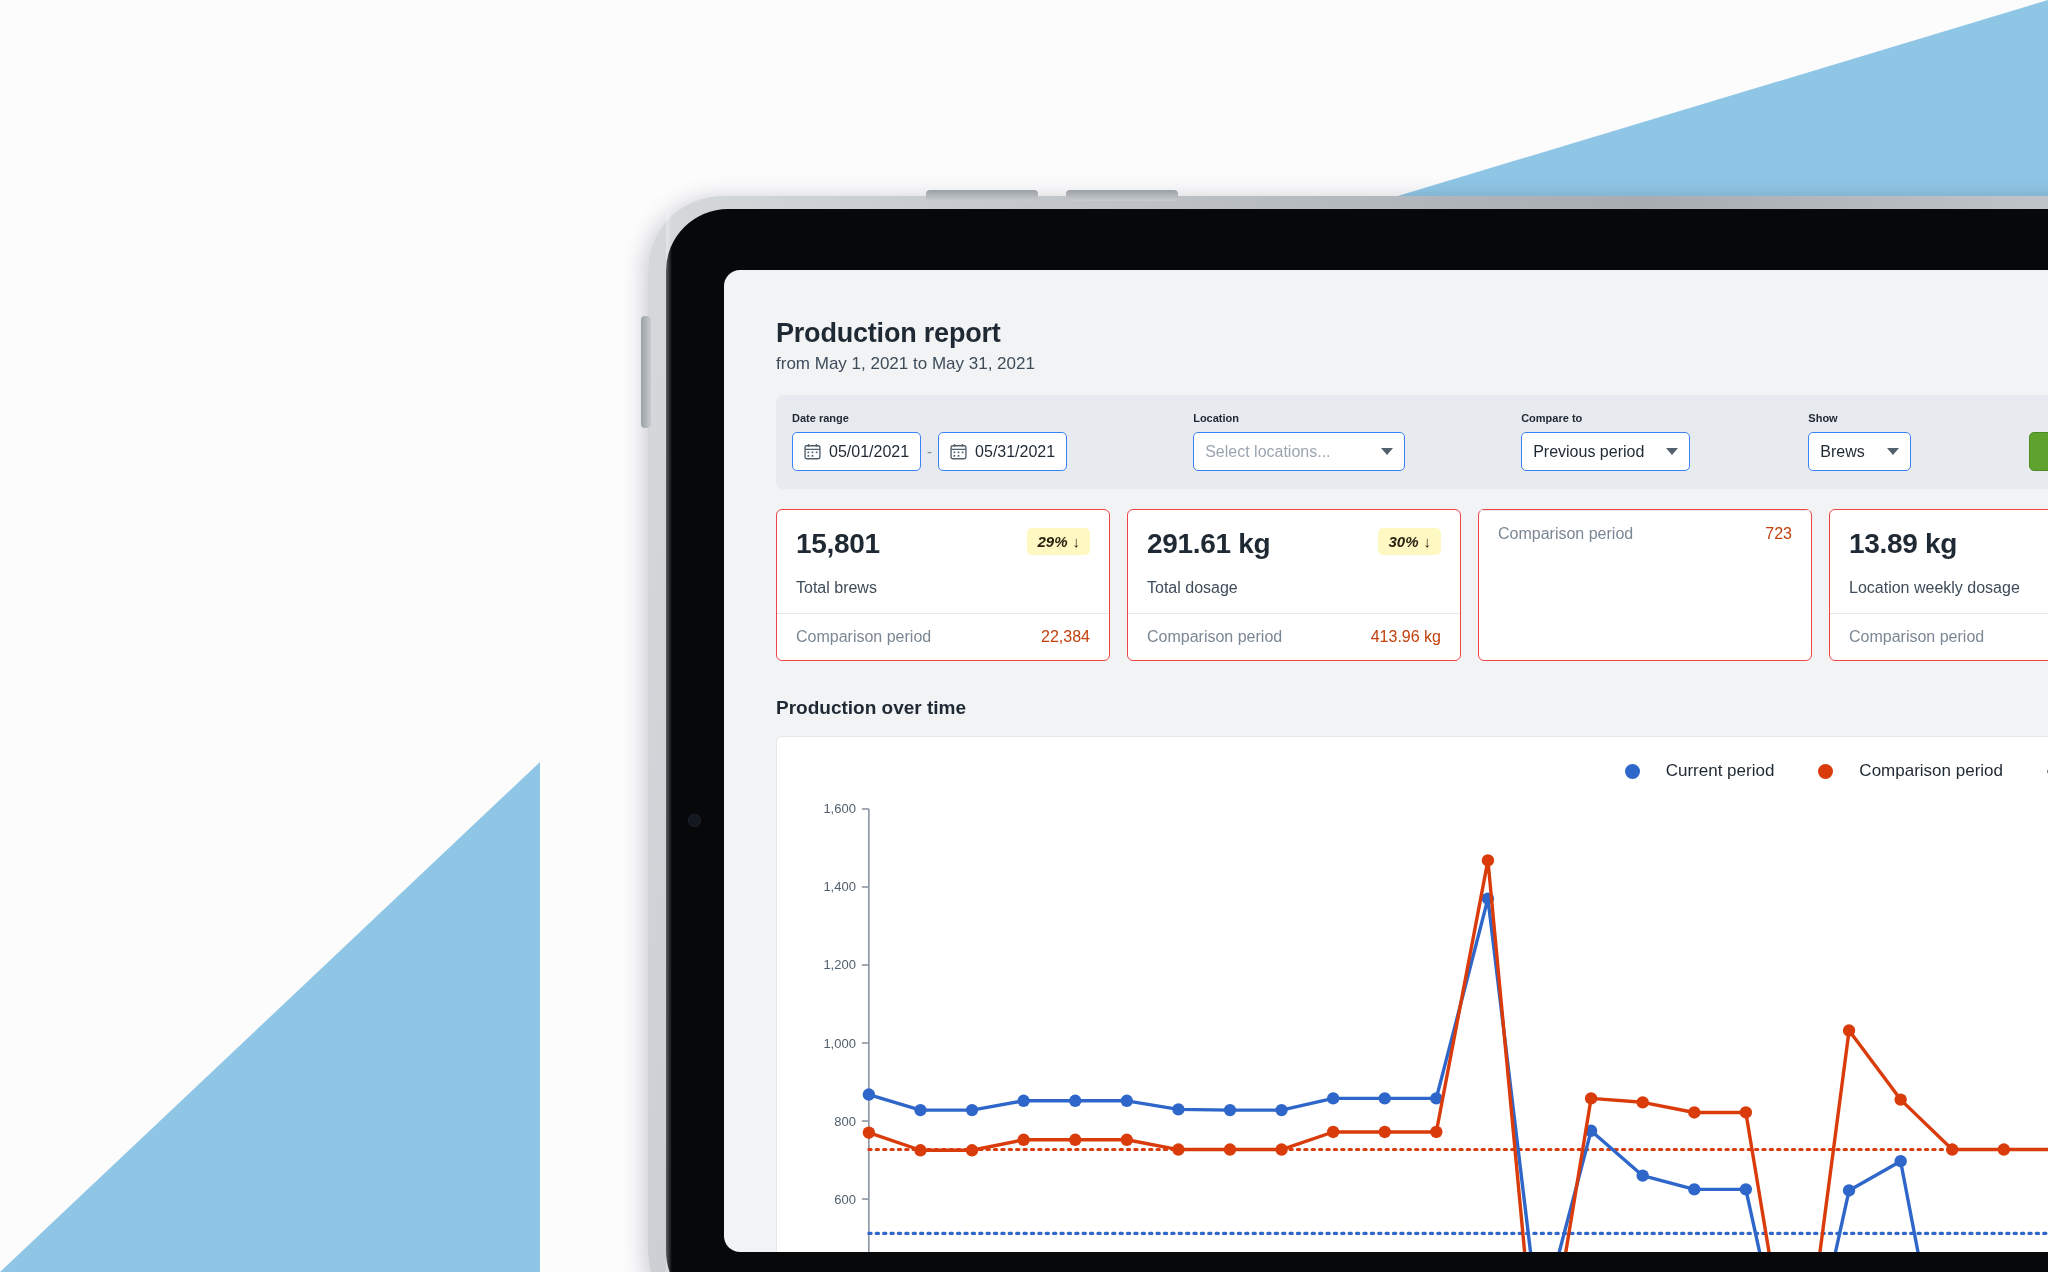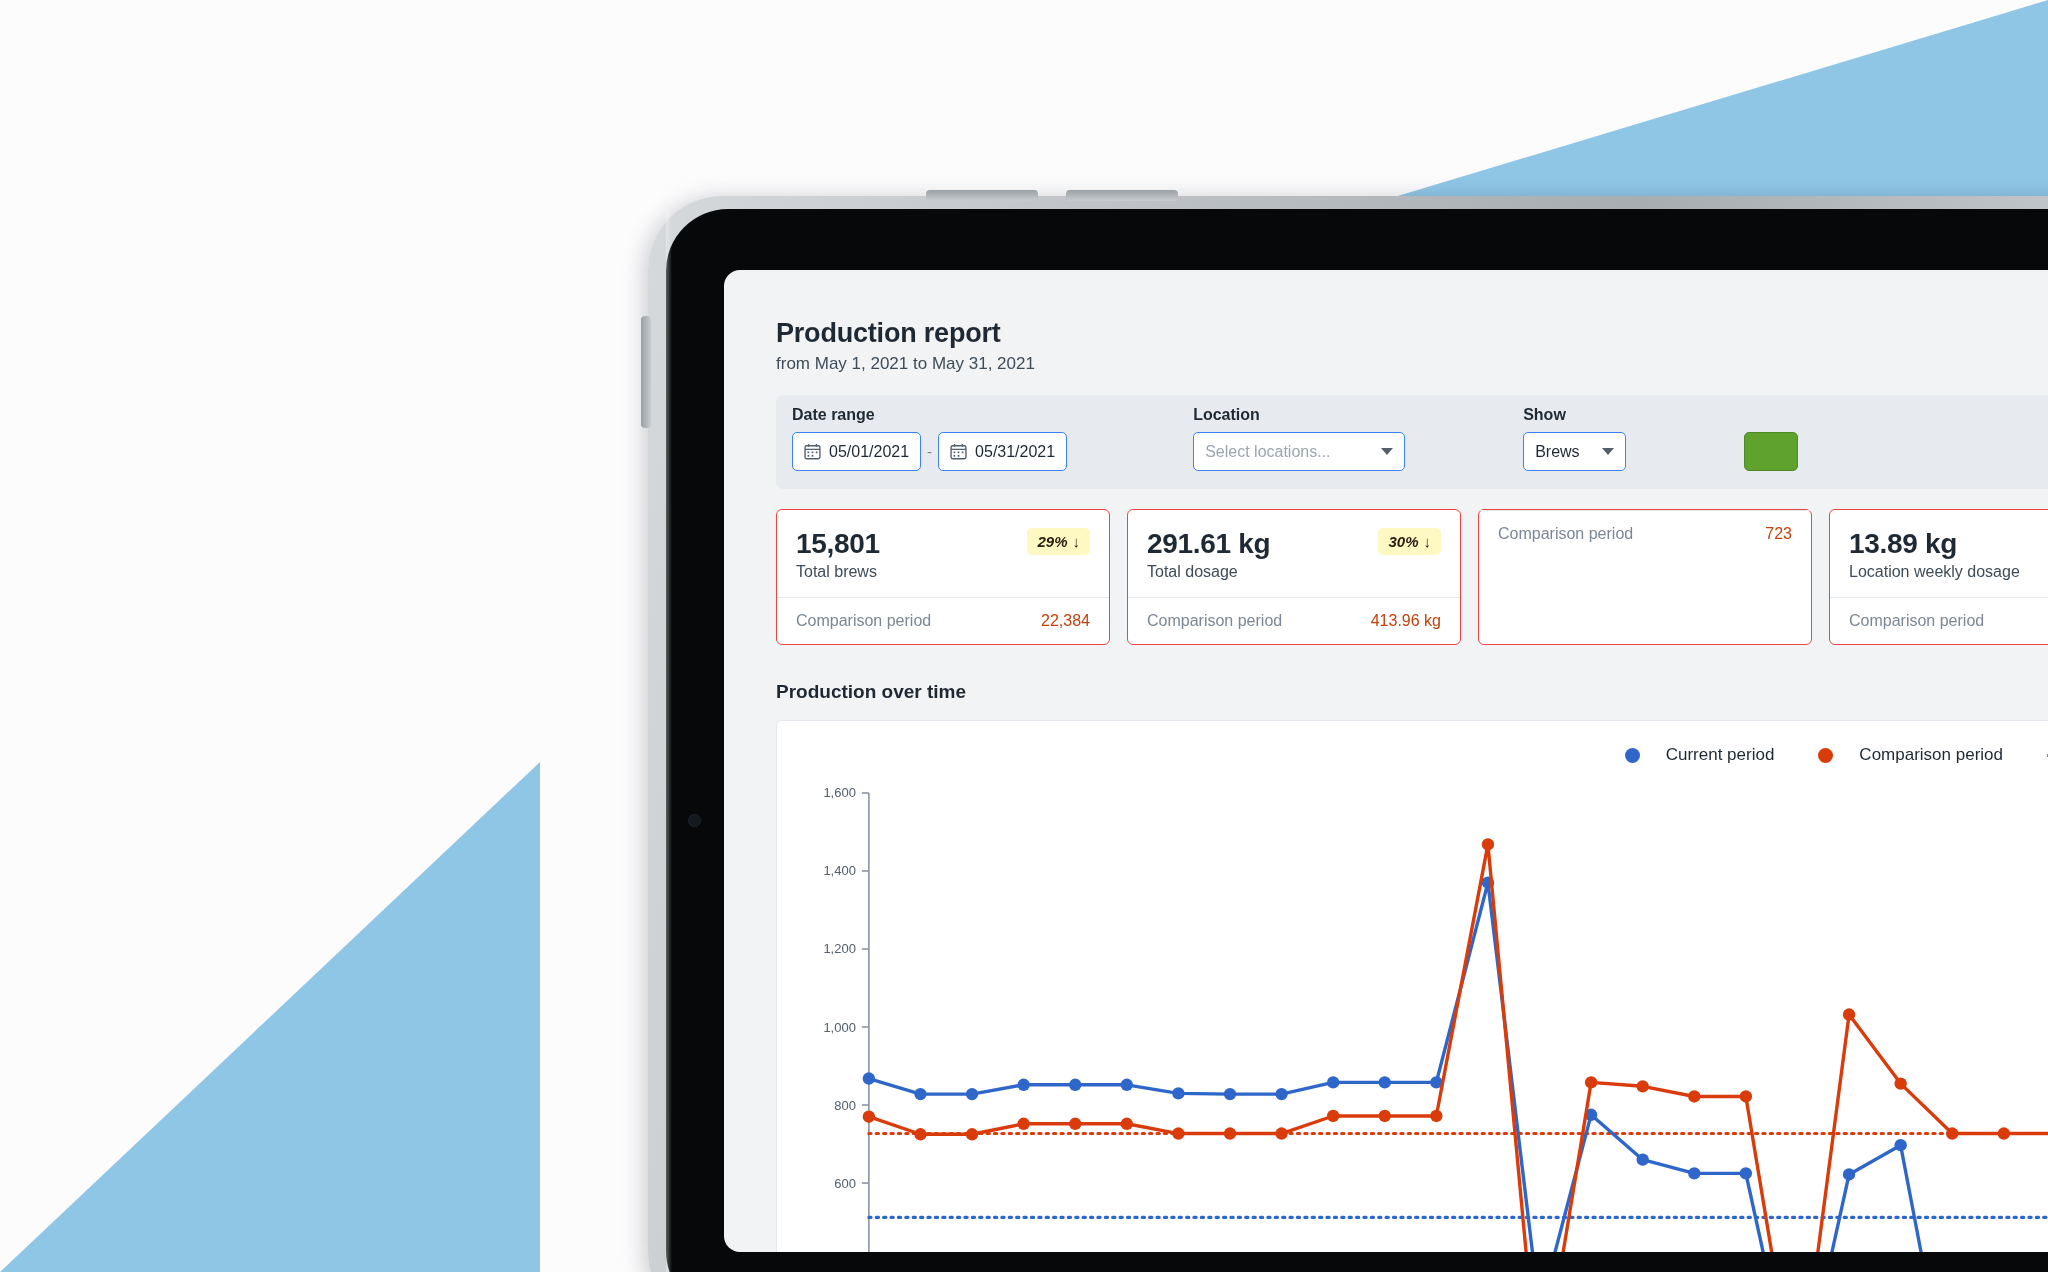--- a/index.html
+++ b/index.html
@@ -97,21 +97,21 @@
   #filter-bar {
     margin-top: 21px; margin-right: 0;
     background: #E7EAEE;
     border-radius: 7px 0 0 7px;
     padding: 14px 0 18px 16px;
     display: flex; align-items: flex-end; gap: 0;
     height: 94px;
   }
   .filter-group { display: flex; flex-direction: column; }
   .filter-label {
-    font-size: 16px; font-weight: 700; color: #1F2933; margin-bottom: 8px;
+    font-size: 11px; font-weight: 700; color: #1F2933; margin-bottom: 8px;
   }
   .control-row { display: flex; align-items: center; gap: 6px; }
   .text-field, .select-field {
     background: #fff; border: 1px solid #3b82f6; border-radius: 5px;
     height: 39px; display: flex; align-items: center;
     padding: 0 11px; font-size: 16px; color: #1F2933;
     gap: 8px; white-space: nowrap;
   }
   .select-field { justify-content: space-between; }
   .cal-ico { width: 17px; height: 17px; flex: 0 0 17px; }
@@ -141,21 +141,21 @@
   .kpi-card {
     background: #fff; border: 1px solid #ef4444; border-radius: 6px;
     width: 334px; flex: 0 0 334px;
   }
   .kpi-top {
     padding: 18px 19px 16px 19px;
     display: flex; justify-content: space-between; align-items: flex-start;
     min-height: 86px;
   }
   .kpi-value { font-size: 28px; font-weight: 700; color: #1F2933; letter-spacing: -0.3px; }
-  .kpi-label { font-size: 16px; color: #3E4C59; margin-top: 3px; white-space: nowrap; }
+  .kpi-label { font-size: 16px; color: #3E4C59; margin-top: 19px; white-space: nowrap; }
   .kpi-badge {
     border-radius: 5px; padding: 5px 10px;
     font-size: 15px; font-weight: 600; white-space: nowrap;
     display: flex; align-items: center; gap: 5px;
   }
   .badge-down { background: #fef9c3; color: #2B2113; font-style: italic; }
   .badge-up   { background: #D7EDC6; color: #1D2B14; }
   .kpi-foot {
     border-top: 1px solid #E4E7EB;
     padding: 14px 19px;
@@ -257,20 +257,27 @@
           </div>
 
           <div class="filter-group" id="group-location">
             <div class="filter-label">Location</div>
             <div class="select-field">
               <span class="placeholder">Select locations...</span>
               <span class="caret"></span>
             </div>
           </div>
 
+          <div class="filter-group" id="group-compare">
+            <div class="filter-label">Compare to</div>
+            <div class="select-field">
+              <span>Previous period</span>
+              <span class="caret"></span>
+            </div>
+          </div>
 
           <div class="filter-group" id="group-show">
             <div class="filter-label">Show</div>
             <div class="select-field">
               <span>Brews</span>
               <span class="caret"></span>
             </div>
           </div>
 
           <div id="apply-button"></div>

